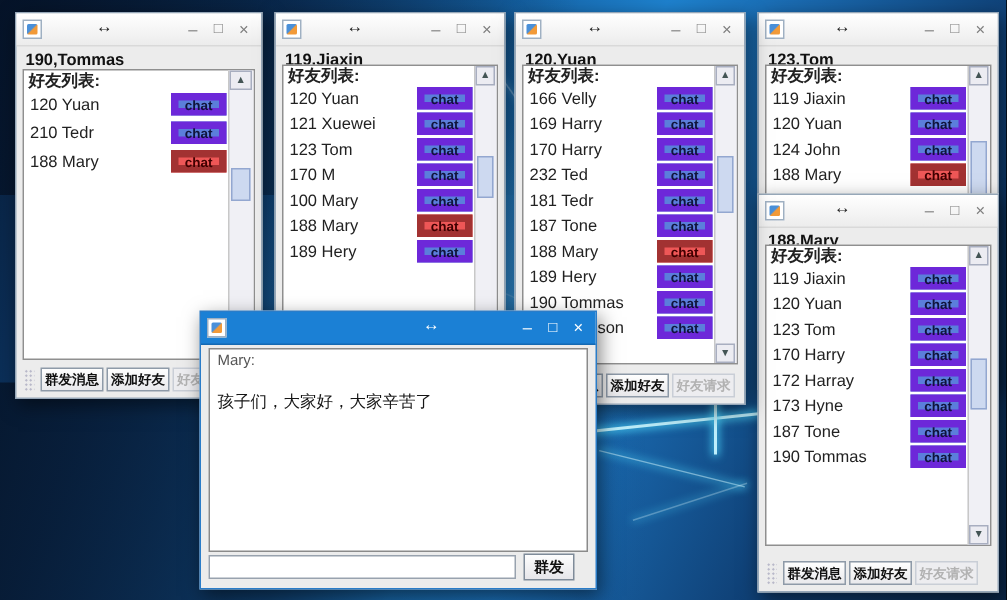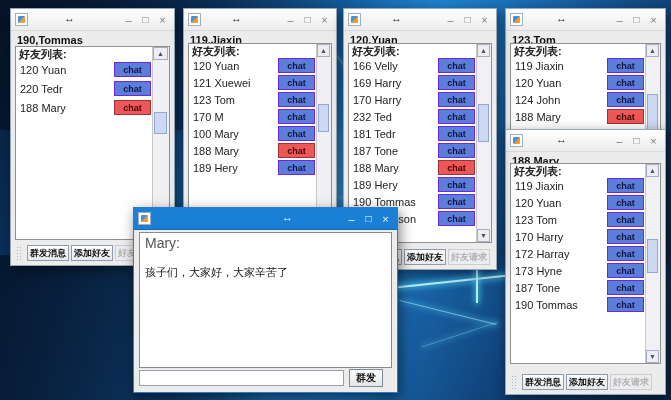--- a/index.html
+++ b/index.html
@@ -37,21 +37,21 @@
   .titlebar.active .tbb{color:#fff;}
   .ulabel{position:absolute;left:6px;top:25px;font-size:11px;font-weight:bold;color:#111;}
 
   
   .list{position:absolute;left:4px;right:4px;background:#fff;border:1px solid #8f8f8f;box-sizing:border-box;}
   .lheader{font-size:11px;font-weight:bold;color:#222;padding:1px 3px 0;height:12px;line-height:12px;}
   .rows{position:absolute;left:0;right:15px;top:13px;bottom:1px;overflow:hidden;}
   .lrow{display:flex;align-items:center;justify-content:space-between;height:17px;padding:0 1px 0 4px;}
   .w1 .lrow{height:19px;}
   .fname{font-size:11px;font-weight:normal;color:#222;white-space:nowrap;}
-  .chat{width:37px;height:15px;background:#5b7edb;border:1px solid #6d28d9;color:#10143c;
+  .chat{width:37px;height:15px;background:#5b7edb;border:5px solid #6d28d9;color:#10143c;
         font-size:9px;font-weight:bold;display:flex;align-items:center;justify-content:center;
         flex:0 0 auto;box-sizing:border-box;}
   .chat.alert{background:#ee5757;border-color:#a23232;color:#400000;}
 
   
   .sbar{position:absolute;top:0;bottom:0;right:0;width:15px;background:#f0f0f5;border-left:1px solid #c8c8c8;box-sizing:border-box;}
   .sbtn{position:absolute;left:0;width:13px;height:13px;background:#ececf2;border:1px solid #a8aec0;
         color:#455;font-size:7px;line-height:12px;text-align:center;box-sizing:border-box;}
   .sbtn.up{top:0}.sbtn.down{bottom:0}
   .sthumb{position:absolute;left:1px;width:11px;background:#cdd9f0;border:1px solid #93a7d0;box-sizing:border-box;}
@@ -61,21 +61,21 @@
   .grip{width:7px;height:15px;margin-right:2px;
         background-image:radial-gradient(#b4b4c6 35%,transparent 36%);background-size:3px 3px;}
   .abtn{min-width:36px;height:16px;font-family:inherit;font-size:9px;font-weight:bold;color:#111;
         background:linear-gradient(#fefefe,#e9e9ec);border:1px solid #8e9aa8;padding:0 2px;box-sizing:border-box;}
   .abtn.disabled{color:#b2b2b2;background:#ededf0;border-color:#c9ced6;}
 
   
   .popup{border:1px solid #2a7cc8;}
   .msgarea{position:absolute;left:5px;top:24px;right:5px;height:136px;background:#fff;
         border:1px solid #8a8a8a;padding:2px 5px;overflow:hidden;box-sizing:border-box;}
-  .sender{font-size:14px;color:#555;}
+  .sender{font-size:10px;color:#555;}
   .mtext{font-size:11px;color:#151515;margin-top:14px;}
   .msginput{position:absolute;left:5px;bottom:6px;width:205px;height:16px;background:#fff;
         border:1px solid #98a2ae;box-sizing:border-box;}
   .sendbtn{position:absolute;right:14px;bottom:5px;width:34px;height:18px;font-family:inherit;
         font-size:10px;font-weight:bold;color:#111;background:linear-gradient(#fdfdfd,#e6e6ea);
         border:1px solid #7f8b99;box-sizing:border-box;text-align:right;}
 </style>
 </head>
 <body>
 
@@ -216,21 +216,21 @@
     </div>
     <div class="ulabel">190,Tommas</div>
     <div class="list" style="top:37px;bottom:25px;">
       <div class="lheader">好友列表:</div>
       <div class="rows" style="right:17px;">
         <div class="lrow">
           <span class="fname">120 Yuan</span>
           <span class="chat">chat</span>
           </div>
         <div class="lrow">
-          <span class="fname">220 Tedr</span>
+          <span class="fname">210 Tedr</span>
           <span class="chat">chat</span>
           </div>
         <div class="lrow">
           <span class="fname">188 Mary</span>
           <span class="chat alert">chat</span>
           </div>
       </div>
       <div class="sbar" style="width:17px;">
         <div class="sbtn up" style="width:15px;">▲</div>
         <div class="sthumb" style="top:65px;height:22px;width:13px;"></div>

